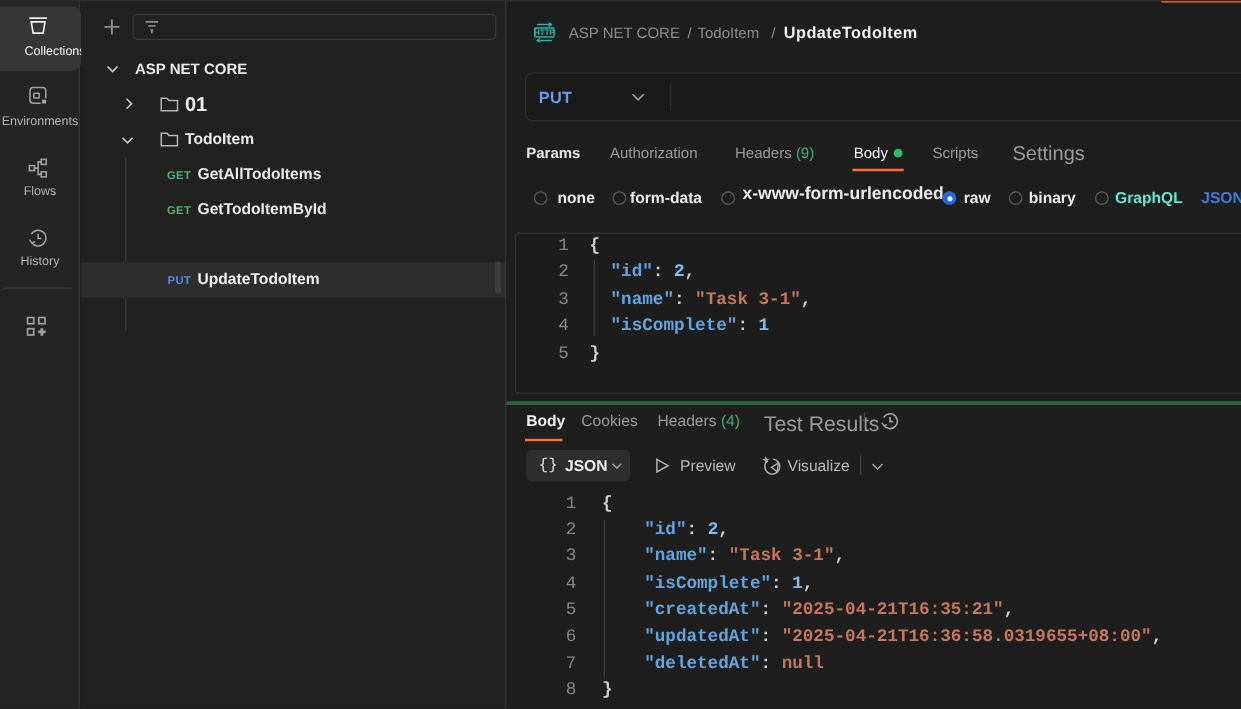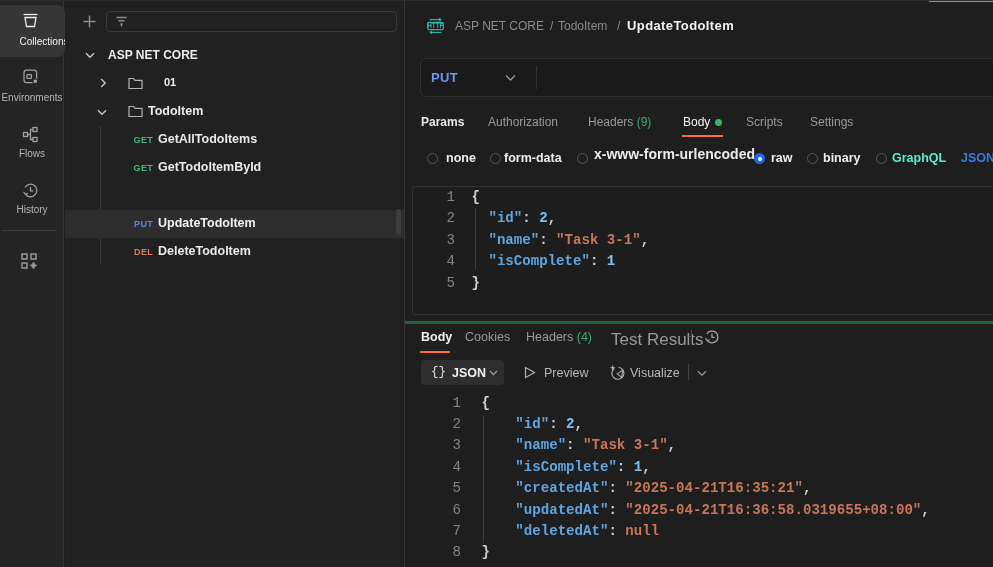--- a/index.html
+++ b/index.html
@@ -75,21 +75,21 @@
       <div class="abs" style="left:43px;top:6px;font-size:12px;font-weight:600;color:#ececec;">ASP NET CORE</div>
     </div>
 
     <div class="abs" style="left:0;top:70px;width:340px;height:28px;">
       <svg class="abs" style="left:35px;top:8px;" width="7" height="10" viewBox="0 0 7 10" fill="none" stroke="#c8c8c8" stroke-width="1.4">
           <path d="M1.2 1l4 4-4 4"></path>
         </svg>
       <svg class="abs" style="left:63px;top:7px;" width="15" height="13" viewBox="0 0 15 13" fill="none" stroke="#b5b5b5" stroke-width="1.2">
           <path d="M1 11.5V1.5h4.6l1.4 1.8h7v8.2z"></path>
         </svg>
-      <div class="abs" style="left:99px;top:6px;font-size:11px;font-weight:600;color:#ececec;">01</div>
+      <div class="abs" style="left:83px;top:6px;font-size:16px;font-weight:600;color:#ececec;">01</div>
     </div>
 
     <div class="abs" style="left:0;top:98px;width:340px;height:28px;">
       <svg class="abs" style="left:32px;top:11px;" width="10" height="7" viewBox="0 0 10 7" fill="none" stroke="#c8c8c8" stroke-width="1.4">
           <path d="M1 1.2l4 4 4-4"></path>
         </svg>
       <svg class="abs" style="left:63px;top:7px;" width="15" height="13" viewBox="0 0 15 13" fill="none" stroke="#b5b5b5" stroke-width="1.2">
           <path d="M1 11.5V1.5h4.6l1.4 1.8h7v8.2z"></path>
         </svg>
       <div class="abs" style="left:83px;top:6px;font-size:12.5px;font-weight:600;color:#ececec;">TodoItem</div>
@@ -101,24 +101,20 @@
       <div class="abs" style="left:54px;top:9px;width:34px;text-align:right;font-size:9px;font-weight:700;color:#49b47a;letter-spacing:.3px;">GET</div>
       <div class="abs" style="left:93px;top:6px;font-size:12.5px;font-weight:600;color:#e9e9e9;">GetAllTodoItems</div>
     </div>
     <div class="abs" style="left:0;top:154px;width:340px;height:28px;">
       <div class="abs" style="left:54px;top:9px;width:34px;text-align:right;font-size:9px;font-weight:700;color:#49b47a;letter-spacing:.3px;">GET</div>
       <div class="abs" style="left:93px;top:6px;font-size:12.5px;font-weight:600;color:#e9e9e9;">GetTodoItemById</div>
     </div>
     <div class="abs" style="left:0;top:210px;width:340px;height:28px;background:#2d2d2d;">
       <div class="abs" style="left:54px;top:9px;width:34px;text-align:right;font-size:9px;font-weight:700;color:#548ae4;letter-spacing:.3px;">PUT</div>
       <div class="abs" style="left:93px;top:6px;font-size:12.5px;font-weight:600;color:#f2f2f2;">UpdateTodoItem</div>
-    </div>
-    <div class="abs" style="left:0;top:238px;width:340px;height:28px;">
-      <div class="abs" style="left:54px;top:9px;width:34px;text-align:right;font-size:9px;font-weight:700;color:#e2796b;letter-spacing:.3px;">DEL</div>
-      <div class="abs" style="left:93px;top:6px;font-size:12.5px;font-weight:600;color:#e9e9e9;">DeleteTodoItem</div>
     </div>
 
     <div class="abs" style="left:331px;top:209px;width:5px;height:26px;background:#3d3d3d;border-radius:3px;"></div>
   </div>
 
   <div class="abs" id="main" style="left:405px;top:0;width:588px;height:567px;background:#1e1e1e;">
 
     <div class="abs" style="left:0;top:0;width:588px;height:1px;background:#2b2b2b;"></div>
     <div class="abs" style="left:524px;top:0;width:64px;height:2px;background:#ff6c37;"></div>
 
@@ -142,21 +138,21 @@
         <path d="M1 1.4l4.5 4.5L10 1.4"></path>
       </svg>
     <div class="abs" style="left:131px;top:66px;width:1px;height:23px;background:#333;"></div>
 
     <div class="abs" style="left:16px;top:115px;font-size:12px;font-weight:600;color:#e8e8e8;">Params</div>
     <div class="abs" style="left:83px;top:115px;font-size:12px;color:#9a9a9a;">Authorization</div>
     <div class="abs" style="left:183px;top:115px;font-size:12px;color:#9a9a9a;">Headers <span style="color:#3fae72;">(9)</span></div>
     <div class="abs" style="left:278px;top:115px;font-size:12px;color:#f5f5f5;">Body</div>
     <div class="abs" style="left:310px;top:119px;width:7px;height:7px;border-radius:50%;background:#2fbd60;"></div>
     <div class="abs" style="left:341px;top:115px;font-size:12px;color:#9a9a9a;">Scripts</div>
-    <div class="abs" style="left:405px;top:115px;font-size:12px;color:#9a9a9a;">Settings</div>
+    <div class="abs" style="left:405px;top:115px;font-size:16px;color:#9a9a9a;">Settings</div>
     <div class="abs" style="left:277px;top:135px;width:41px;height:2px;background:#ff6c37;"></div>
 
     <div class="abs" style="left:22px;top:153px;width:11px;height:11px;border:1.3px solid #5a5a5a;border-radius:50%;"></div>
     <div class="abs" style="left:41px;top:151px;font-size:12.5px;font-weight:600;color:#ececec;">none</div>
     <div class="abs" style="left:85px;top:153px;width:11px;height:11px;border:1.3px solid #5a5a5a;border-radius:50%;"></div>
     <div class="abs" style="left:99px;top:151px;font-size:12.5px;font-weight:700;color:#ececec;">form-data</div>
     <div class="abs" style="left:172px;top:153px;width:11px;height:11px;border:1.3px solid #5a5a5a;border-radius:50%;"></div>
     <div class="abs" style="left:189px;top:146px;font-size:14px;font-weight:600;color:#ececec;">x-www-form-urlencoded</div>
     <div class="abs" style="left:349px;top:153px;width:11px;height:11px;border-radius:50%;background:#2268e0;"></div>
     <div class="abs" style="left:352.5px;top:156.5px;width:4px;height:4px;border-radius:50%;background:#fff;"></div>

